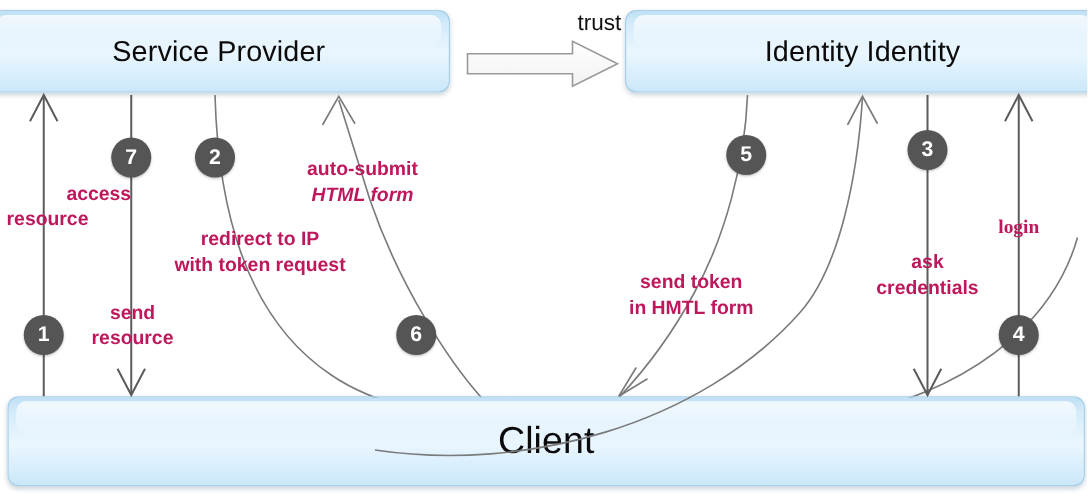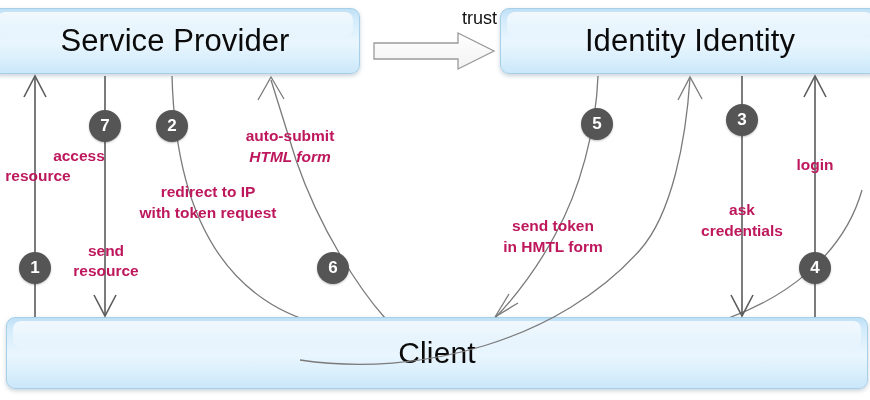--- a/index.html
+++ b/index.html
@@ -28,21 +28,21 @@
     z-index:2;
   }
   .actor .gloss{
     position:absolute;left:6px;right:6px;top:3px;height:42%;
     border-radius:8px 8px 18px 18px/8px 8px 10px 10px;
     background:linear-gradient(to bottom, rgba(255,255,255,.78), rgba(255,255,255,.06));
     pointer-events:none;
   }
   .actor .label{
     position:relative;z-index:3;
-    font-size:31px;color:#0b0b0b;letter-spacing:.1px;
+    font-size:23px;color:#0b0b0b;letter-spacing:.1px;
     white-space:nowrap;
   }
   #box-sp{ left:-10px; top:8px; width:370px; height:66px; }
   #box-idp{ left:500px; top:8px; width:380px; height:66px; }
   #box-client{ left:6px; top:317px; width:862px; height:72px; }
   #box-client .label{ font-size:30px; }
 
   
   svg.layer{position:absolute;left:0;top:0;width:870px;height:400px;overflow:visible;}
   #links-under{ z-index:1; }
@@ -160,15 +160,15 @@
 
   <div class="cap" style="left:222px; top:126px; width:136px;">auto-submit</div>
   <div class="cap" style="left:222px; top:147px; width:136px;font-style:italic;">HTML form</div>
 
   <div class="cap" style="left:489px; top:216px; width:128px;">send token</div>
   <div class="cap" style="left:489px; top:237px; width:128px;">in HMTL form</div>
 
   <div class="cap" style="left:682px; top:200px; width:120px;">ask</div>
   <div class="cap" style="left:682px; top:221px; width:120px;">credentials</div>
 
-  <div class="cap" style="left:779px; top:155px; width:72px;">login</div>
+  <div class="cap" style="left:779px; top:172px; width:72px;font-family:Liberation Serif, serif;">login</div>
 
 </div>
 
 </body></html>

